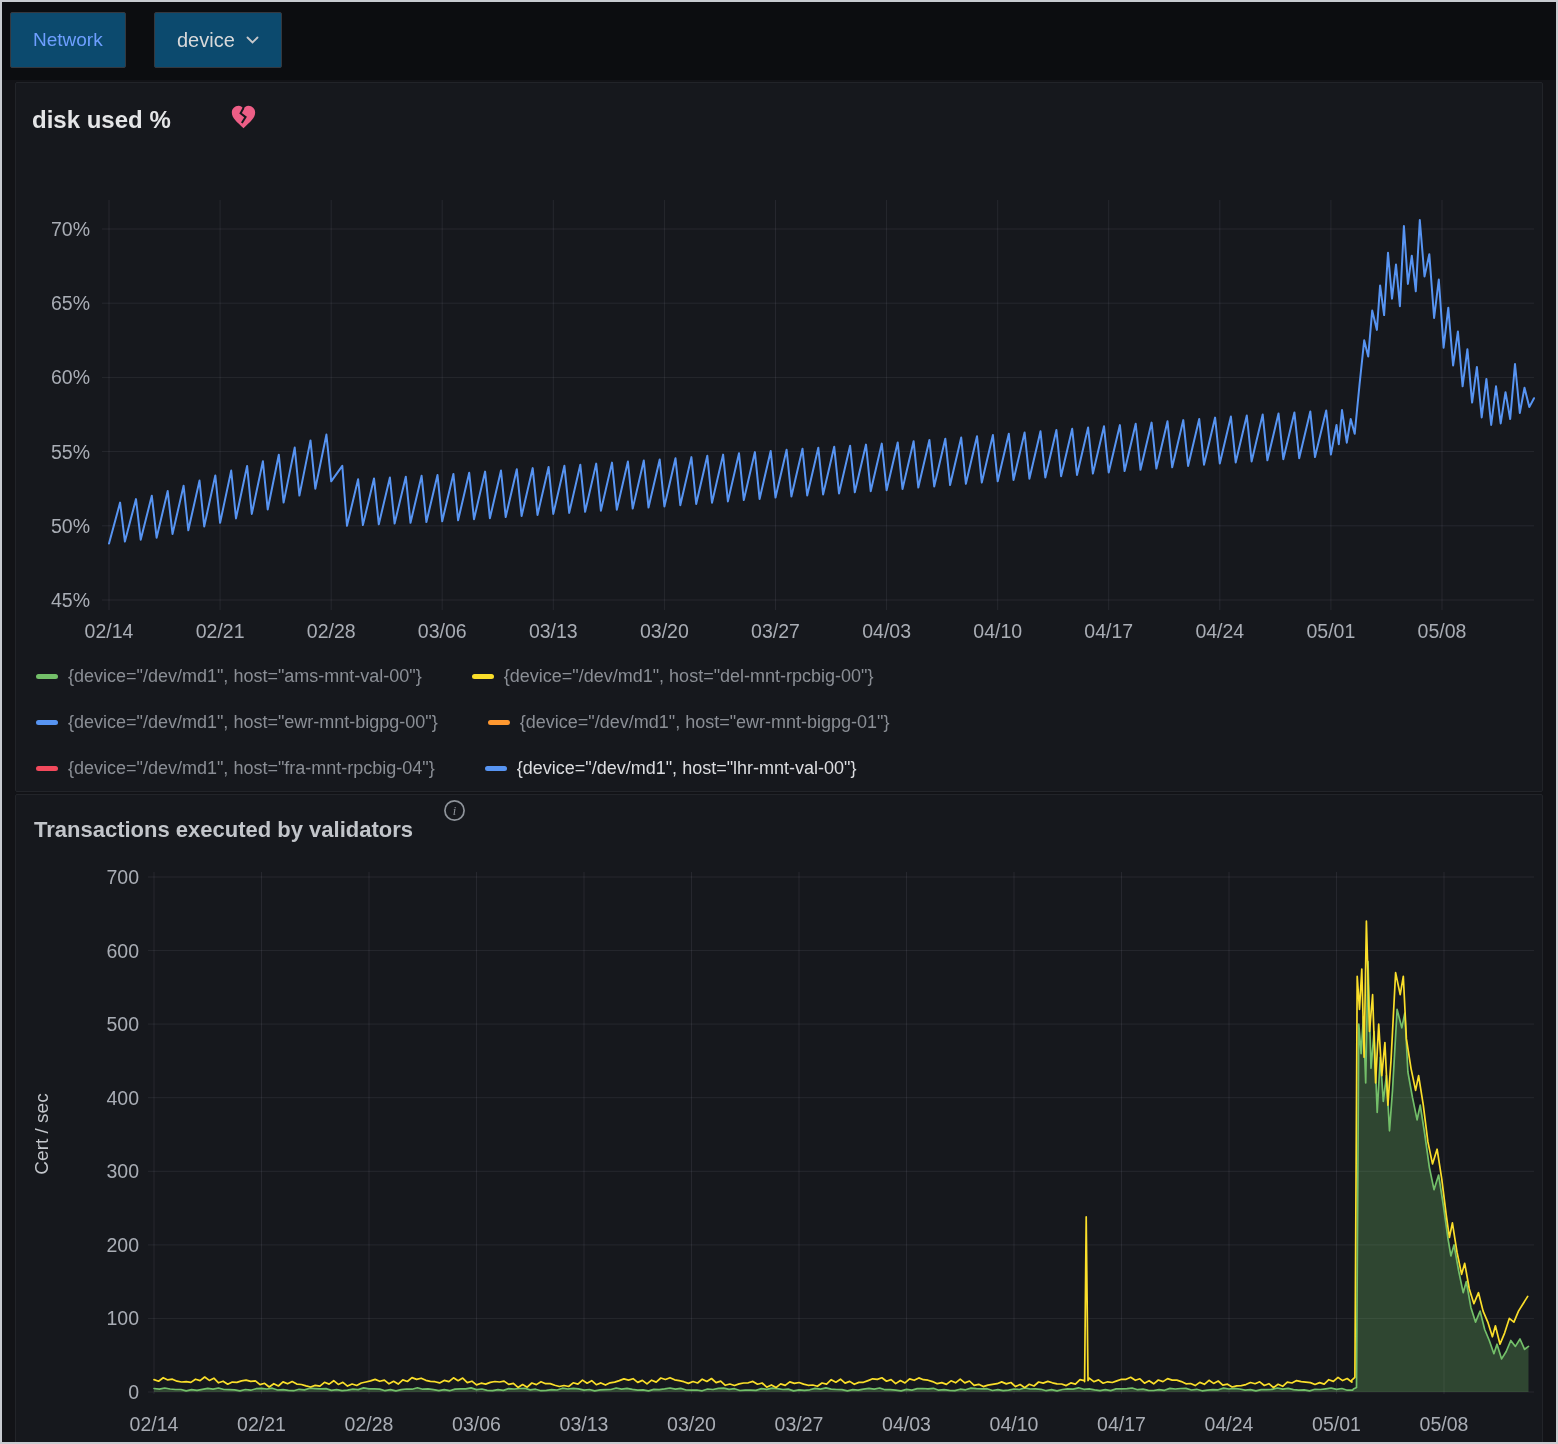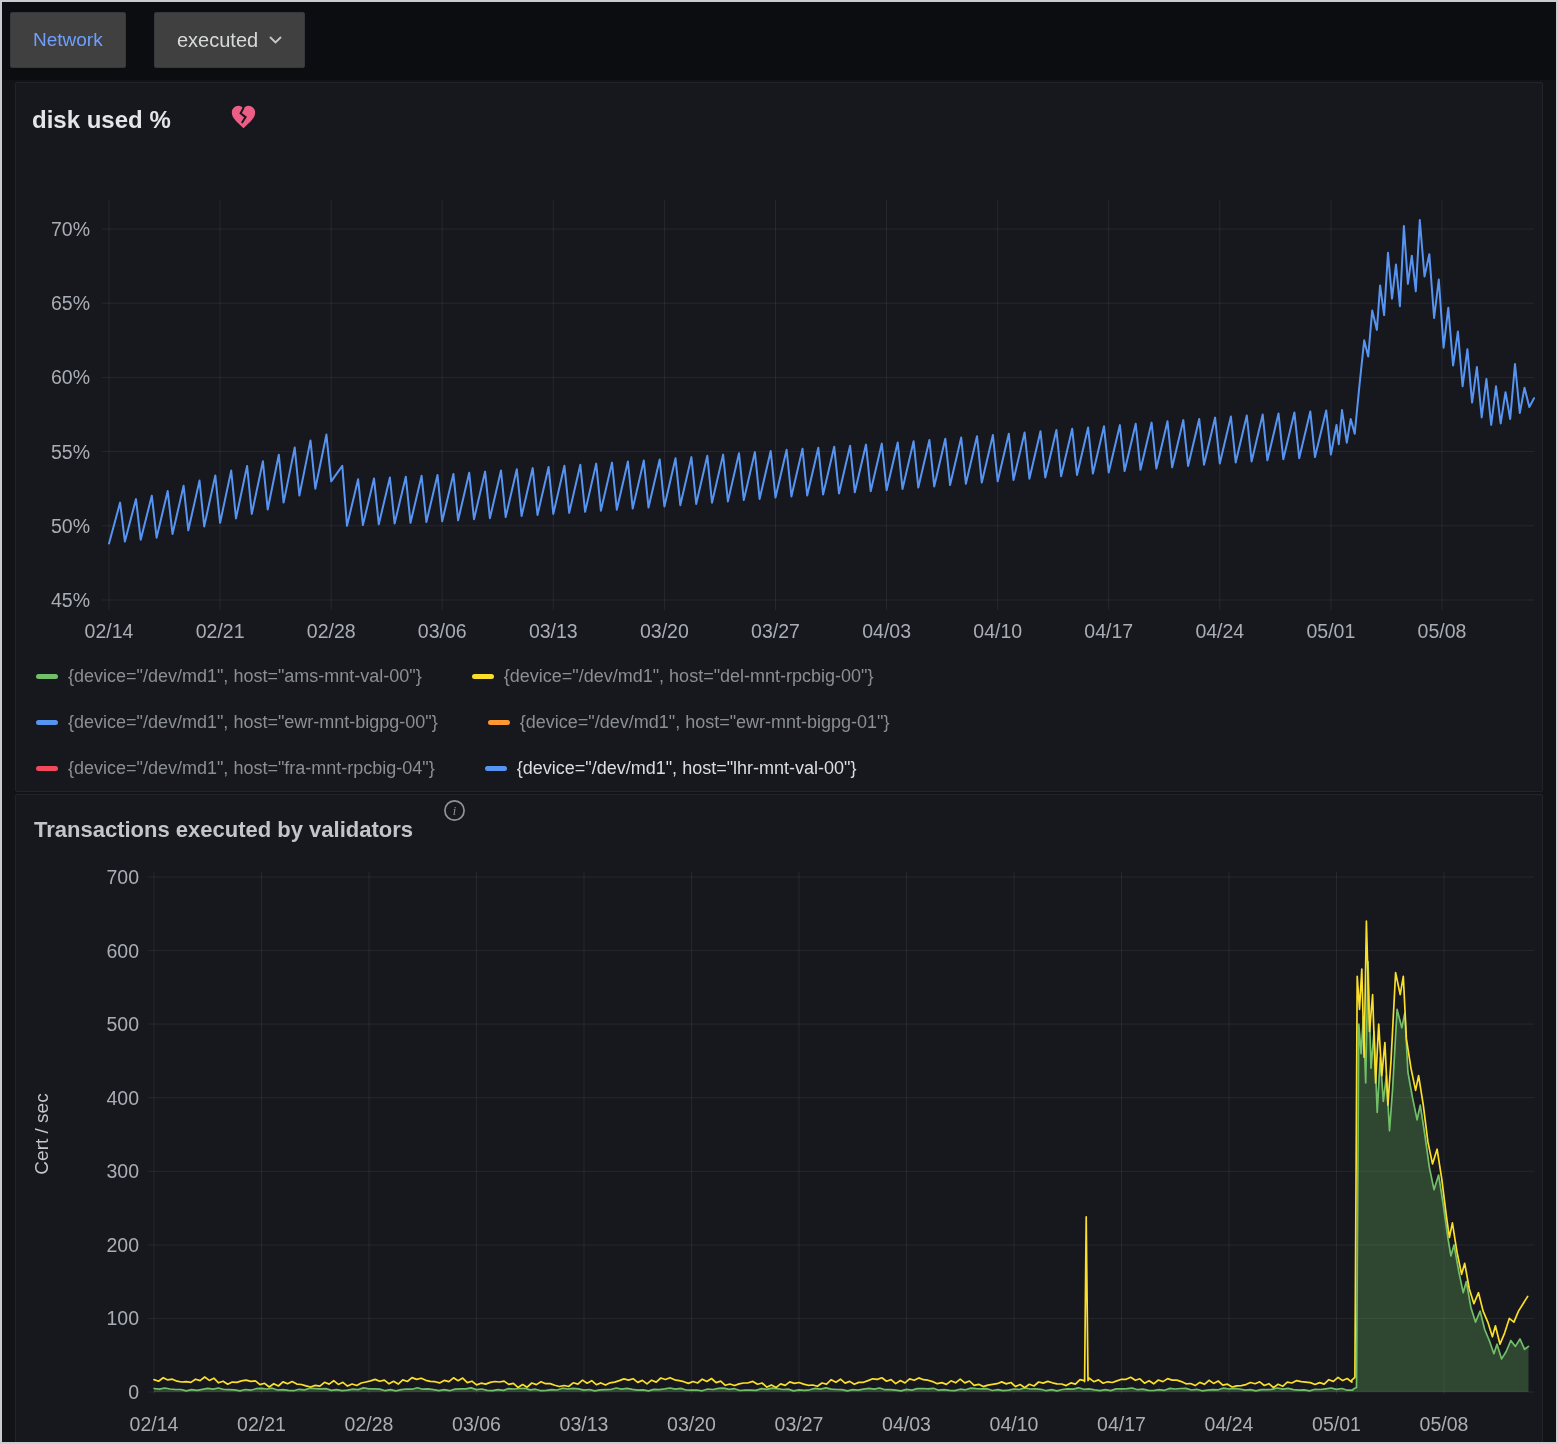--- a/index.html
+++ b/index.html
@@ -4,21 +4,21 @@
 <style>
   html,body{margin:0;padding:0;background:#0a0b0d;}
   .page{
     position:relative;width:1558px;height:1444px;overflow:hidden;
     background:#121317;border:2px solid #c8cbd0;box-sizing:border-box;
     font-family:"Liberation Sans", sans-serif;
   }
   .topbar{position:absolute;left:0;top:0;width:100%;height:78px;background:#0c0d10;}
   .chip{
     position:absolute;top:10px;height:56px;display:flex;align-items:center;
-    padding:13px 22px;background:#404040;border:1px solid #34383f;border-radius:2px;
+    padding:13px 22px;background:#0c4a6e;border:1px solid #34383f;border-radius:2px;
     box-sizing:border-box;white-space:nowrap;
   }
   .chip.network{left:8px;color:#6e9fff;font-size:19px;font-weight:500;}
   .chip.mainnet{left:152px;color:#d8d9da;font-size:20px;gap:11px;cursor:pointer;}
   .panel{position:absolute;left:13px;right:13px;background:#16181d;border:1px solid #222429;border-radius:2px;}
   .panel1{top:80px;height:708px;}
   .panel2{top:792px;height:650px;}
   .p1-title{position:absolute;left:30px;top:104px;font-size:24px;font-weight:600;color:#e4e5e7;cursor:pointer;}
   .heart{position:absolute;left:228px;top:103px;cursor:pointer;}
   #chart1{position:absolute;left:0;top:78px;width:1558px;height:576px;}
@@ -37,21 +37,21 @@
   }
 </style>
 </head>
 <body>
 
 <div class="page">
 
   <div class="topbar">
     <div class="chip network">Network</div>
     <div class="chip mainnet">
-      <span>executed</span>
+      <span>device</span>
       <svg width="13" height="9" viewBox="0 0 13 9">
         <polyline points="1.5,1.5 6.5,6.5 11.5,1.5" fill="none" stroke="#c7c8cb" stroke-width="1.8" stroke-linecap="round"></polyline>
       </svg>
     </div>
   </div>
 
   <section class="panel panel1"></section>
   <section class="panel panel2"></section>
 
   <div class="p1-title">disk used %</div>

